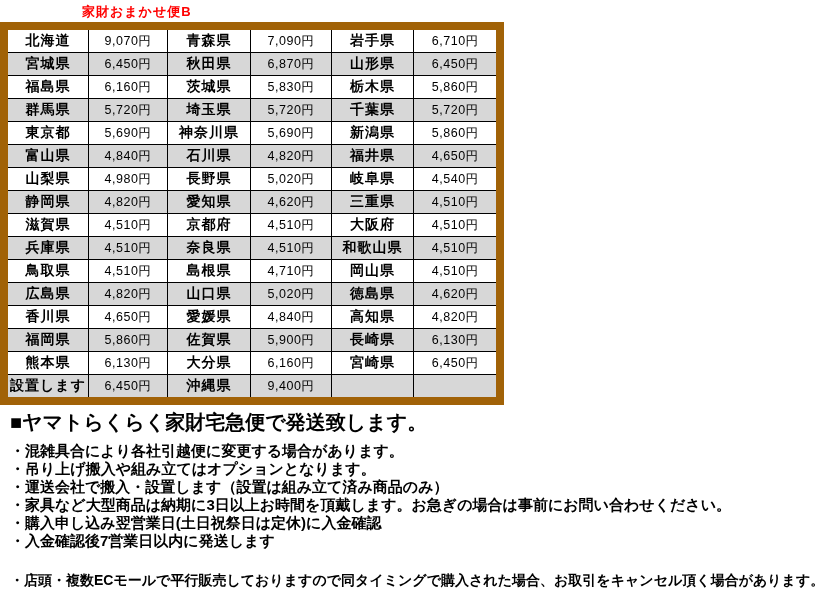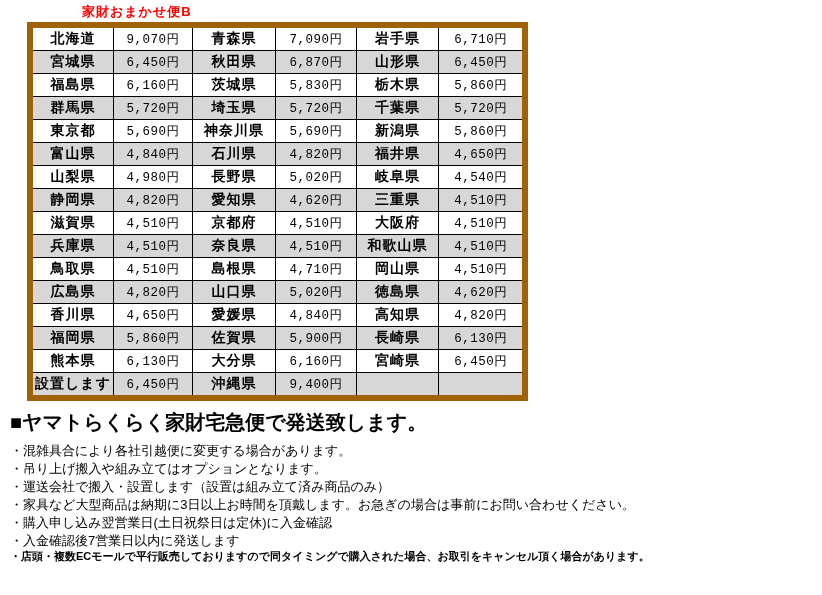--- a/index.html
+++ b/index.html
@@ -20,26 +20,25 @@
     left: 82px;
     top: 3px;
     color: #ff0000;
     font-size: 13px;
     font-weight: bold;
     letter-spacing: 1px;
     white-space: nowrap;
   }
   table.fee {
     position: absolute;
-    left: 27px;
+    left: 0;
     top: 22px;
     border-collapse: collapse;
     table-layout: fixed;
-    border: 6px solid #a16207;
-    font-family: Liberation Mono, monospace;
+    border: 8px solid #a16207;
   }
   table.fee td {
     border: 1px solid #000000;
     height: 22px;
     padding: 0 2px;
     text-align: center;
     vertical-align: middle;
     white-space: nowrap;
     overflow: hidden;
     background: #ffffff;
@@ -65,28 +64,28 @@
     color: #000000;
   }
   .notes-heading {
     font-size: 20px;
     font-weight: bold;
     line-height: 21px;
     margin-bottom: 9px;
     white-space: nowrap;
   }
   .bullet {
-    font-size: 13px;
-    font-weight: normal;
+    font-size: 15px;
+    font-weight: bold;
     line-height: 18px;
     white-space: nowrap;
   }
   .fine-print {
-    margin-top: 0;
-    font-size: 11px;
+    margin-top: 24px;
+    font-size: 14px;
     font-weight: bold;
     line-height: 13px;
     white-space: nowrap;
   }
 </style>
 </head>
 <body>
 
 <div class="page">
 

